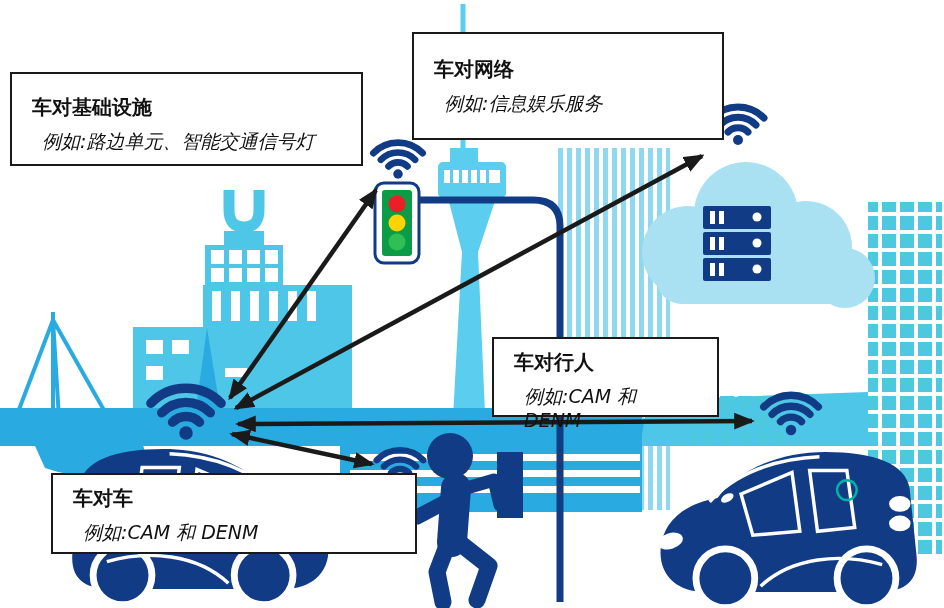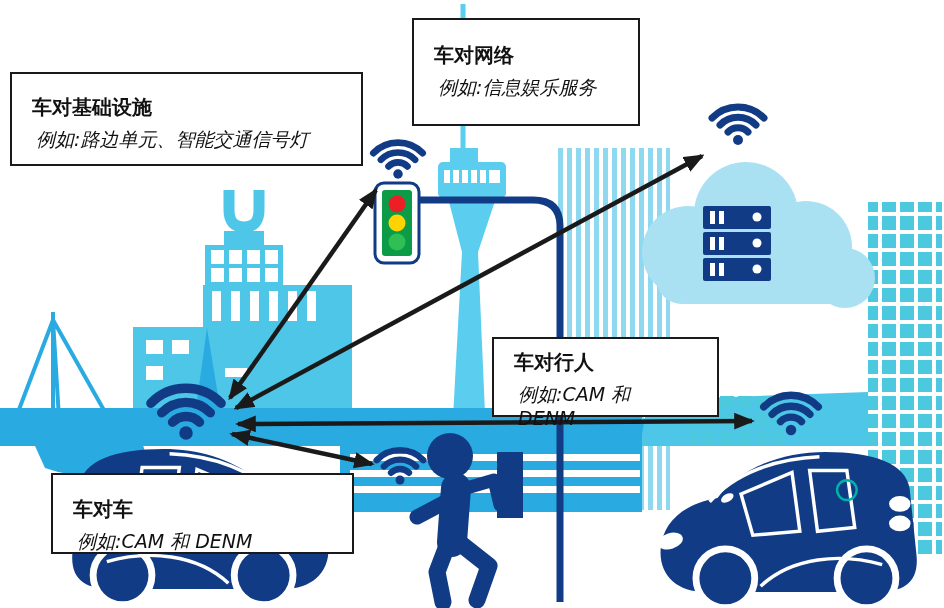--- a/index.html
+++ b/index.html
@@ -6,25 +6,25 @@
   .stage{
     position:relative;width:944px;height:608px;background:#ffffff;overflow:hidden;
     font-family:"DejaVu Sans","Liberation Sans",sans-serif;
   }
   .scene{position:absolute;left:0;top:0;width:944px;height:608px;}
   .label-box{
     position:absolute;background:#ffffff;border:2px solid #1a1a1a;
     box-sizing:border-box;z-index:2;padding:14px 20px 10px;
   }
   .label-box h3{margin:0 0 8px 0;font-size:20px;line-height:1.25;font-weight:bold;color:#111;}
-  .label-box p{margin:4px;font-size:19px;line-height:1.25;font-style:italic;color:#111;}
+  .label-box p{margin:10px;font-size:19px;line-height:1.25;font-style:italic;color:#111;}
   #box-v2i{left:10px;top:72px;width:353px;height:94px;padding-top:21px;}
-  #box-v2n{left:412px;top:18px;width:228px;height:108px;padding-top:23px;}
+  #box-v2n{left:412px;top:32px;width:312px;height:108px;padding-top:23px;}
   #box-v2p{left:492px;top:337px;width:227px;height:80px;padding-top:11px;}
-  #box-v2v{left:51px;top:473px;width:303px;height:81px;padding-top:22px;}
+  #box-v2v{left:51px;top:473px;width:366px;height:81px;padding-top:11px;}
 </style>
 </head>
 <body>
 
 <div class="stage">
 
   <svg class="scene" viewBox="0 0 944 608" aria-hidden="true">
     <defs>
       <marker id="ah" viewBox="0 0 10 8" markerWidth="4.6" markerHeight="3.8" refX="8.6" refY="4" orient="auto-start-reverse">
         <path d="M0,0 L10,4 L0,8 Z" fill="#1a1a1a"></path>

